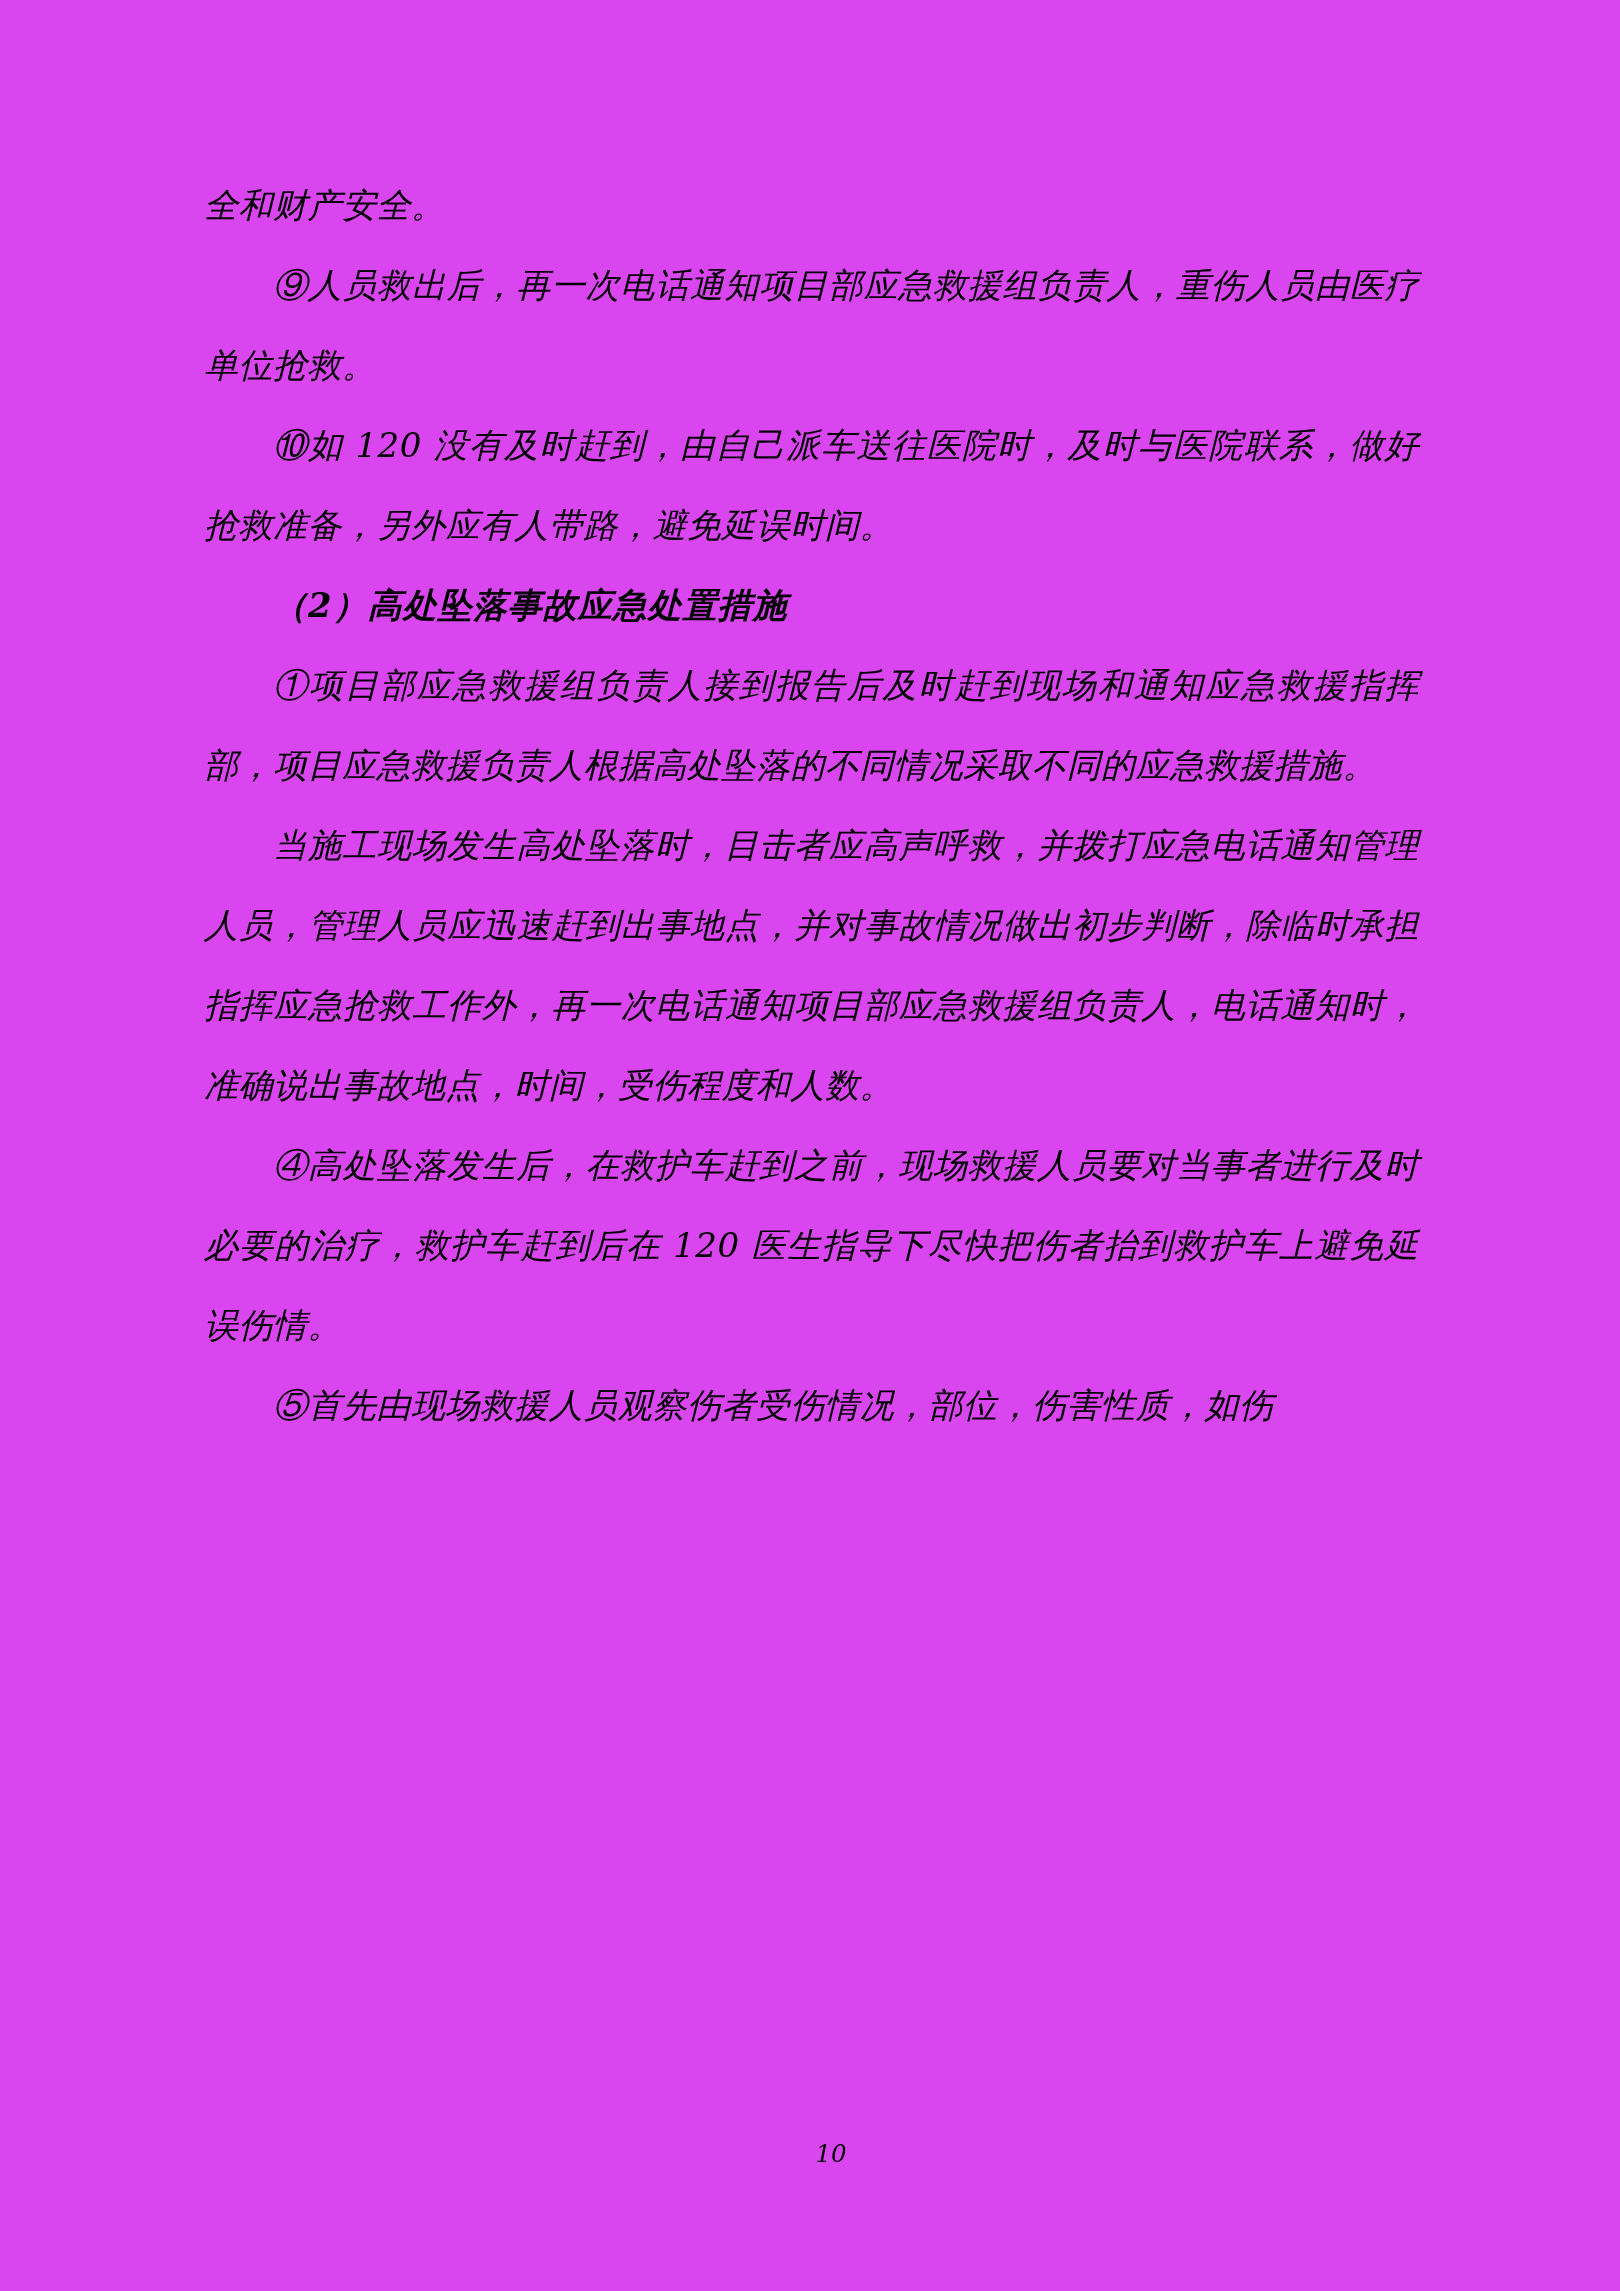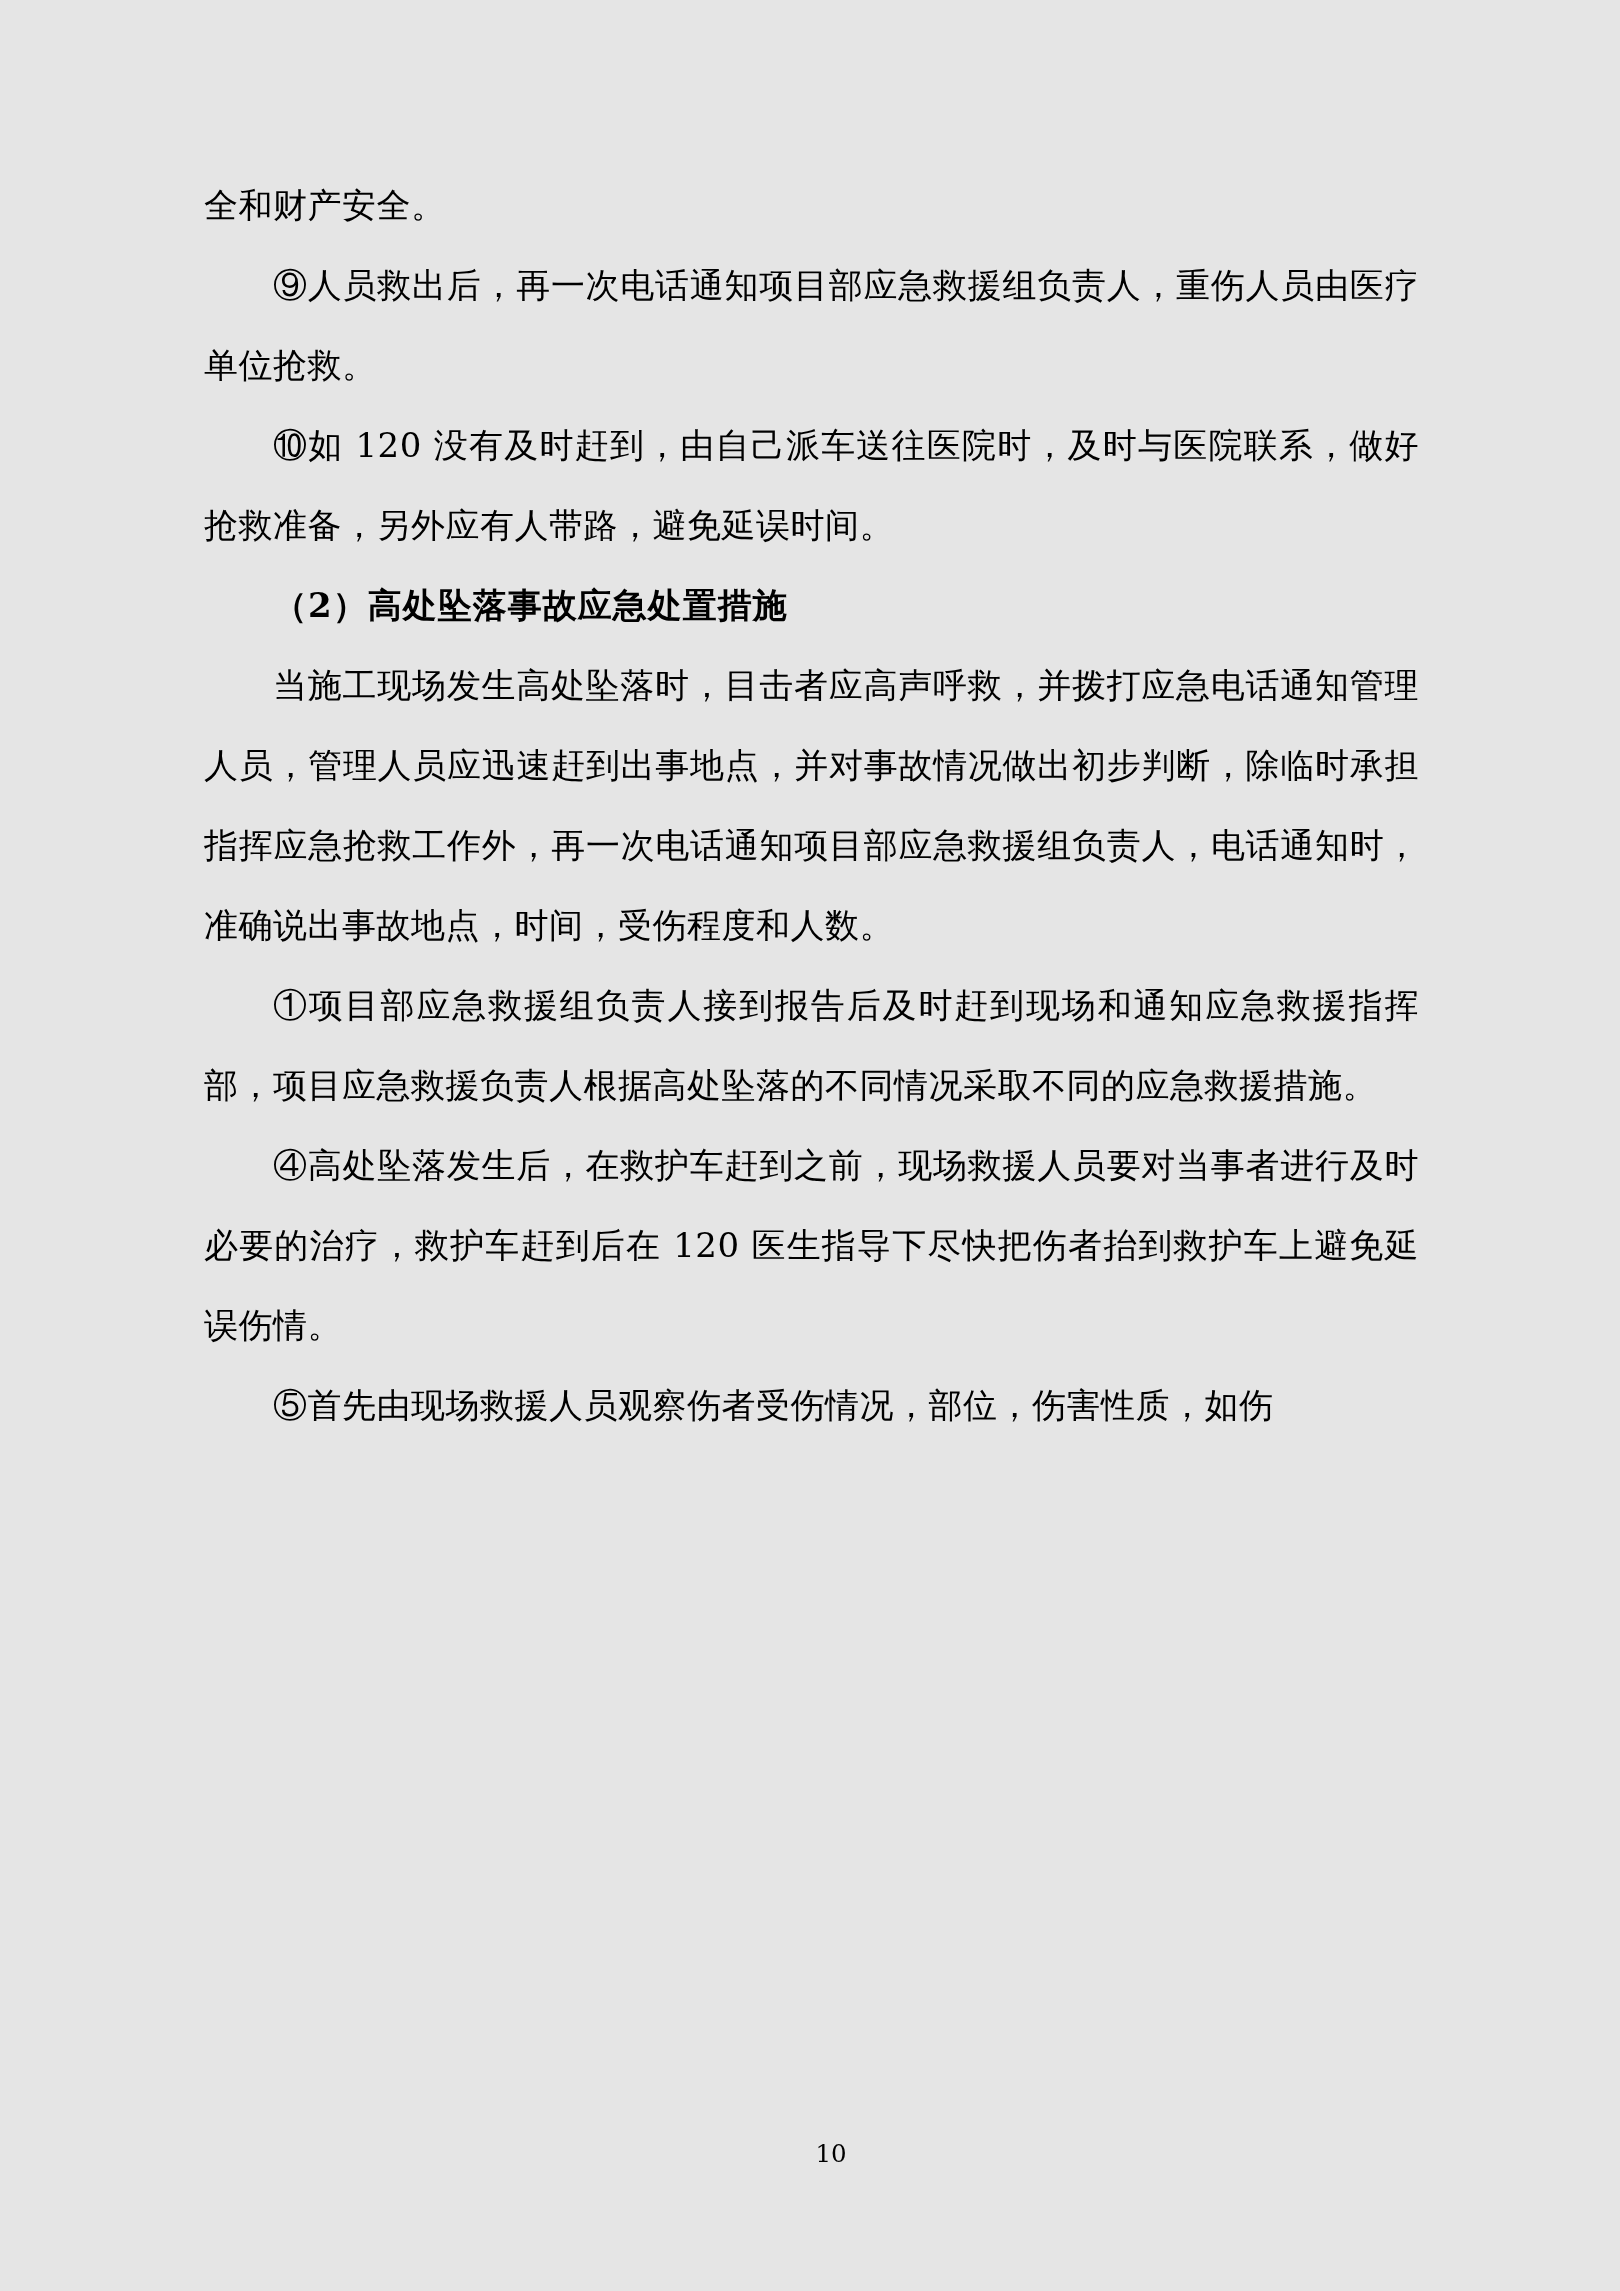--- a/index.html
+++ b/index.html
@@ -8,23 +8,24 @@
     background: #ffffff;
   }
   body {
     font-family: "DejaVu Serif", "Liberation Serif", serif;
     color: #000000;
   }
   .page {
     position: relative;
     width: 1620px;
     height: 2292px;
-    background: #e5e5e5;
+    background: #d946ef;
     box-sizing: border-box;
     overflow: hidden;
+    font-style: italic;
   }
   .content {
     position: absolute;
     left: 204px;
     top: 165px;
     width: 1215px;
   }
   p {
     margin: 0;
     font-size: 34px;
@@ -56,20 +57,20 @@
 </style>
 </head>
 <body>
 
 <div class="page">
   <div class="content">
     <p class="">全和财产安全。</p>
     <p class="indent">⑨人员救出后，再一次电话通知项目部应急救援组负责人，重伤人员由医疗单位抢救。</p>
     <p class="indent">⑩如 120 没有及时赶到，由自己派车送往医院时，及时与医院联系，做好抢救准备，另外应有人带路，避免延误时间。</p>
     <p class="heading">（2）高处坠落事故应急处置措施</p>
+    <p class="indent">①项目部应急救援组负责人接到报告后及时赶到现场和通知应急救援指挥部，项目应急救援负责人根据高处坠落的不同情况采取不同的应急救援措施。</p>
     <p class="indent">当施工现场发生高处坠落时，目击者应高声呼救，并拨打应急电话通知管理人员，管理人员应迅速赶到出事地点，并对事故情况做出初步判断，除临时承担指挥应急抢救工作外，再一次电话通知项目部应急救援组负责人，电话通知时，准确说出事故地点，时间，受伤程度和人数。</p>
-    <p class="indent">①项目部应急救援组负责人接到报告后及时赶到现场和通知应急救援指挥部，项目应急救援负责人根据高处坠落的不同情况采取不同的应急救援措施。</p>
     <p class="indent">④高处坠落发生后，在救护车赶到之前，现场救援人员要对当事者进行及时必要的治疗，救护车赶到后在 120 医生指导下尽快把伤者抬到救护车上避免延误伤情。</p>
     <p class="indent">⑤首先由现场救援人员观察伤者受伤情况，部位，伤害性质，如伤</p>
   </div>
   <div class="page-number">10</div>
 </div>
 
 
 </body></html>

